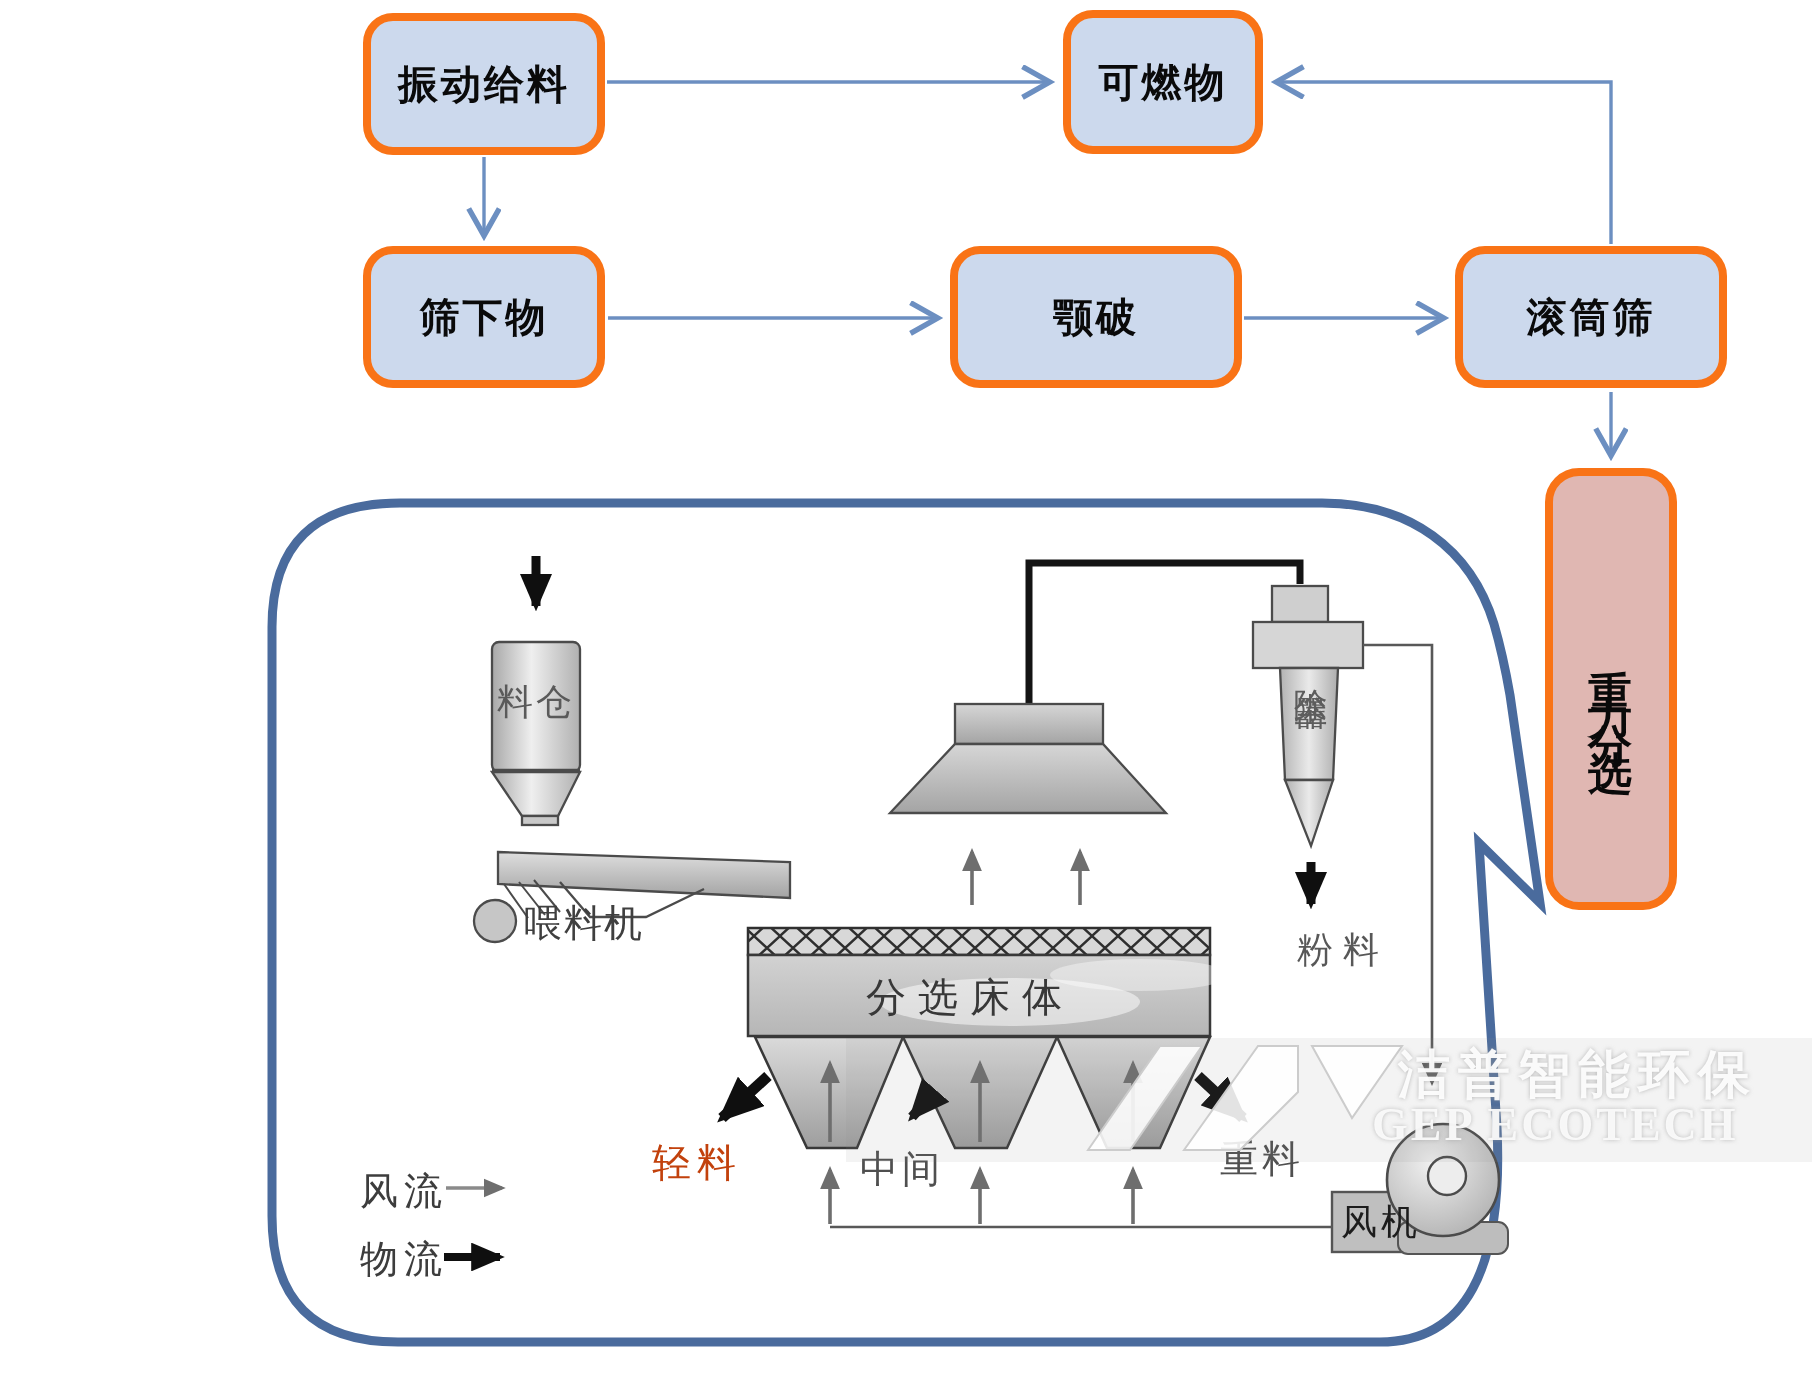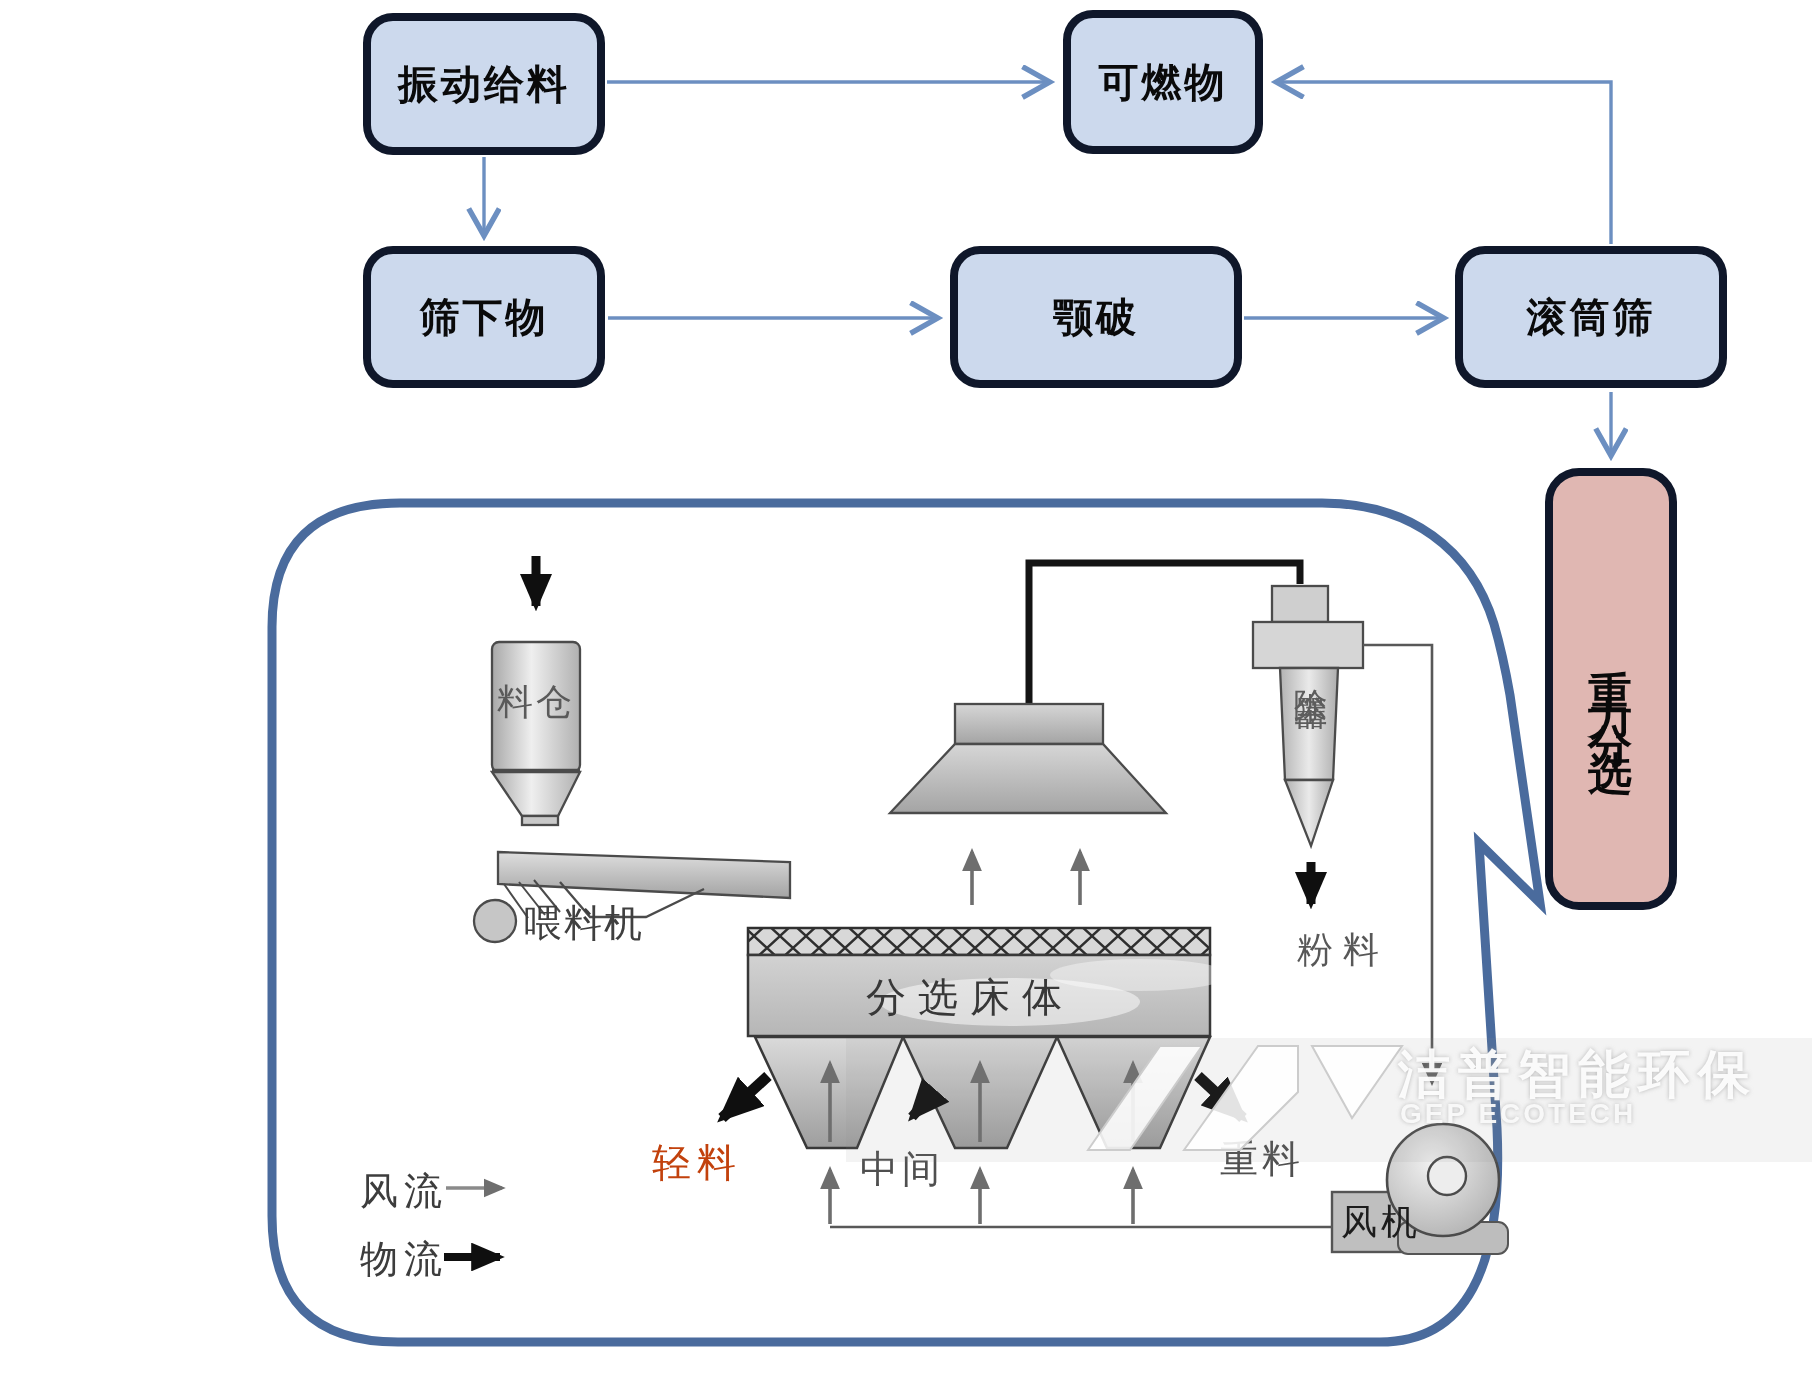--- a/index.html
+++ b/index.html
@@ -3,21 +3,21 @@
 <meta charset="utf-8">
 <style>
   html,body{margin:0;padding:0;background:#ffffff;}
   #canvas{position:relative;width:1812px;height:1378px;background:#ffffff;overflow:hidden;
           font-family:"Liberation Sans","DejaVu Sans",sans-serif;}
   #shapes{position:absolute;left:0;top:0;}
 
   .page-title{position:absolute;left:118px;top:138px;font-size:76px;font-weight:700;
               color:#050505;letter-spacing:6px;font-family:"DejaVu Sans",sans-serif;}
 
-  .fbox{position:absolute;box-sizing:border-box;background:#ccd9ed;border:8px solid #0f172a;
+  .fbox{position:absolute;box-sizing:border-box;background:#ccd9ed;border:8px solid #f97316;
         border-radius:30px;display:flex;align-items:center;justify-content:center;
         font-size:40px;font-weight:700;color:#0a0a0a;
         font-family:"DejaVu Serif","Liberation Serif",serif;letter-spacing:3px;}
   .fbox.pink{background:#e0b7b2;border-radius:34px;}
   .vtext{writing-mode:vertical-rl;text-orientation:upright;letter-spacing:0.62em;
          font-size:44px;font-weight:700;}
 
   .dlabel{position:absolute;font-family:"DejaVu Serif","Liberation Serif",serif;color:#4a4a4a;}
   .lab-silo{left:494px;top:678px;width:84px;text-align:center;font-size:36px;letter-spacing:3px;color:#5a5a5a;}
   .lab-feeder{left:524px;top:898px;font-size:38px;letter-spacing:2px;color:#3f3f3f;}
@@ -30,23 +30,23 @@
   .lab-heavy{left:1220px;top:1134px;font-size:38px;letter-spacing:4px;color:#4f4f4f;text-align:right;}
   .lab-fan{left:1334px;top:1198px;width:94px;text-align:center;font-size:36px;letter-spacing:4px;color:#1d1d1d;}
   .lab-air{left:360px;top:1166px;font-size:38px;letter-spacing:6px;color:#3d3d3d;}
   .lab-mat{left:360px;top:1234px;font-size:38px;letter-spacing:6px;color:#3d3d3d;}
 
   .wm-band{position:absolute;left:846px;top:1038px;width:966px;height:124px;
            background:rgba(140,140,140,0.10);}
   .wm-cn{position:absolute;left:1398px;top:1040px;font-size:52px;font-weight:700;letter-spacing:8px;
          color:rgba(253,253,253,0.95);text-shadow:0 0 4px rgba(150,150,150,0.65);
          font-family:"DejaVu Sans",sans-serif;}
-  .wm-en{position:absolute;left:1400px;top:1098px;font-size:28px;font-weight:700;letter-spacing:3px;
+  .wm-en{position:absolute;left:1372px;top:1098px;font-size:46px;font-weight:700;letter-spacing:3px;
          color:rgba(250,250,250,0.95);text-shadow:0 0 4px rgba(150,150,150,0.6);
-         font-family:Liberation Sans, sans-serif;}
+         font-family:Liberation Serif, serif;}
 </style>
 </head>
 <body>
 
 <div id="canvas">
 
   <svg id="shapes" width="1812" height="1378" viewBox="0 0 1812 1378">
     <defs>
       <marker id="mBlue" markerWidth="12" markerHeight="12" refX="9" refY="5" orient="auto" markerUnits="strokeWidth">
         <path d="M1.5 0.5 L9.5 5 L1.5 9.5" fill="none" stroke="#6c8fc1" stroke-width="1.6"></path>

